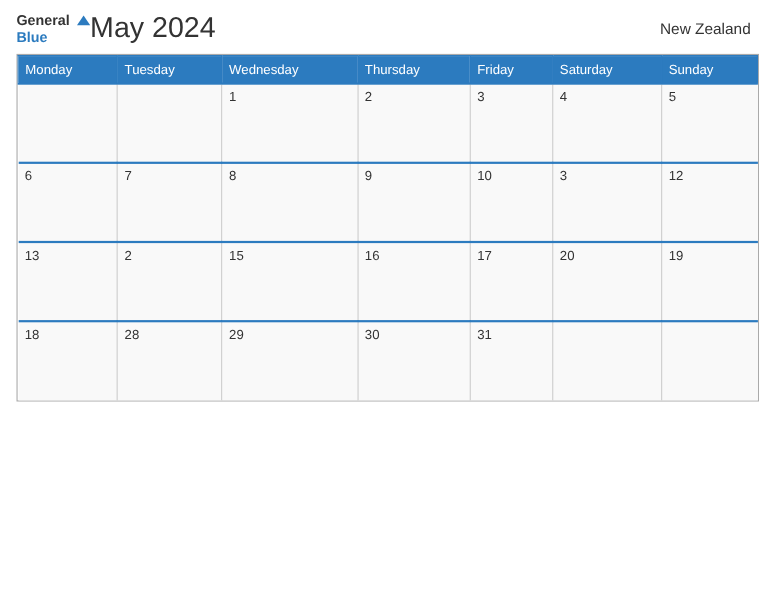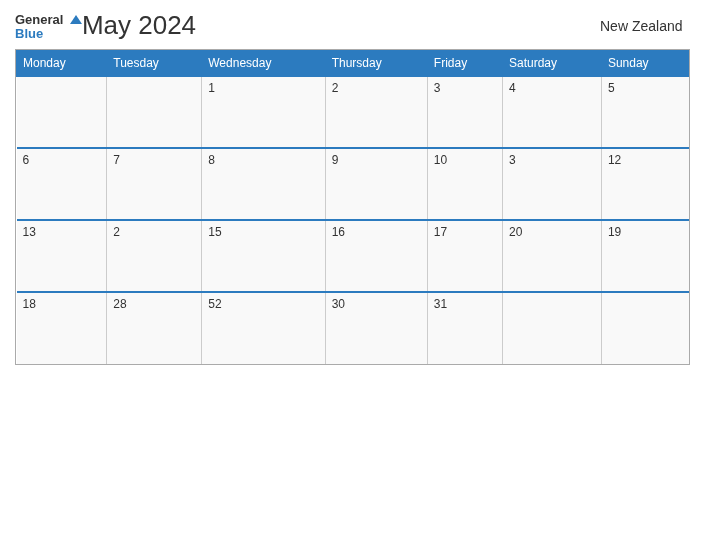--- a/index.html
+++ b/index.html
@@ -147,21 +147,21 @@
             <td><span class="day-num">2</span></td>
             <td><span class="day-num">15</span></td>
             <td><span class="day-num">16</span></td>
             <td><span class="day-num">17</span></td>
             <td><span class="day-num">20</span></td>
             <td><span class="day-num">19</span></td>
           </tr>
           <tr>
             <td><span class="day-num">18</span></td>
             <td><span class="day-num">28</span></td>
-            <td><span class="day-num">52</span></td>
+            <td><span class="day-num">29</span></td>
             <td><span class="day-num">30</span></td>
             <td><span class="day-num">31</span></td>
             <td class="empty"></td>
             <td class="empty"></td>
           </tr>
         </tbody>
     </table>
   </div>
 </div>
 

